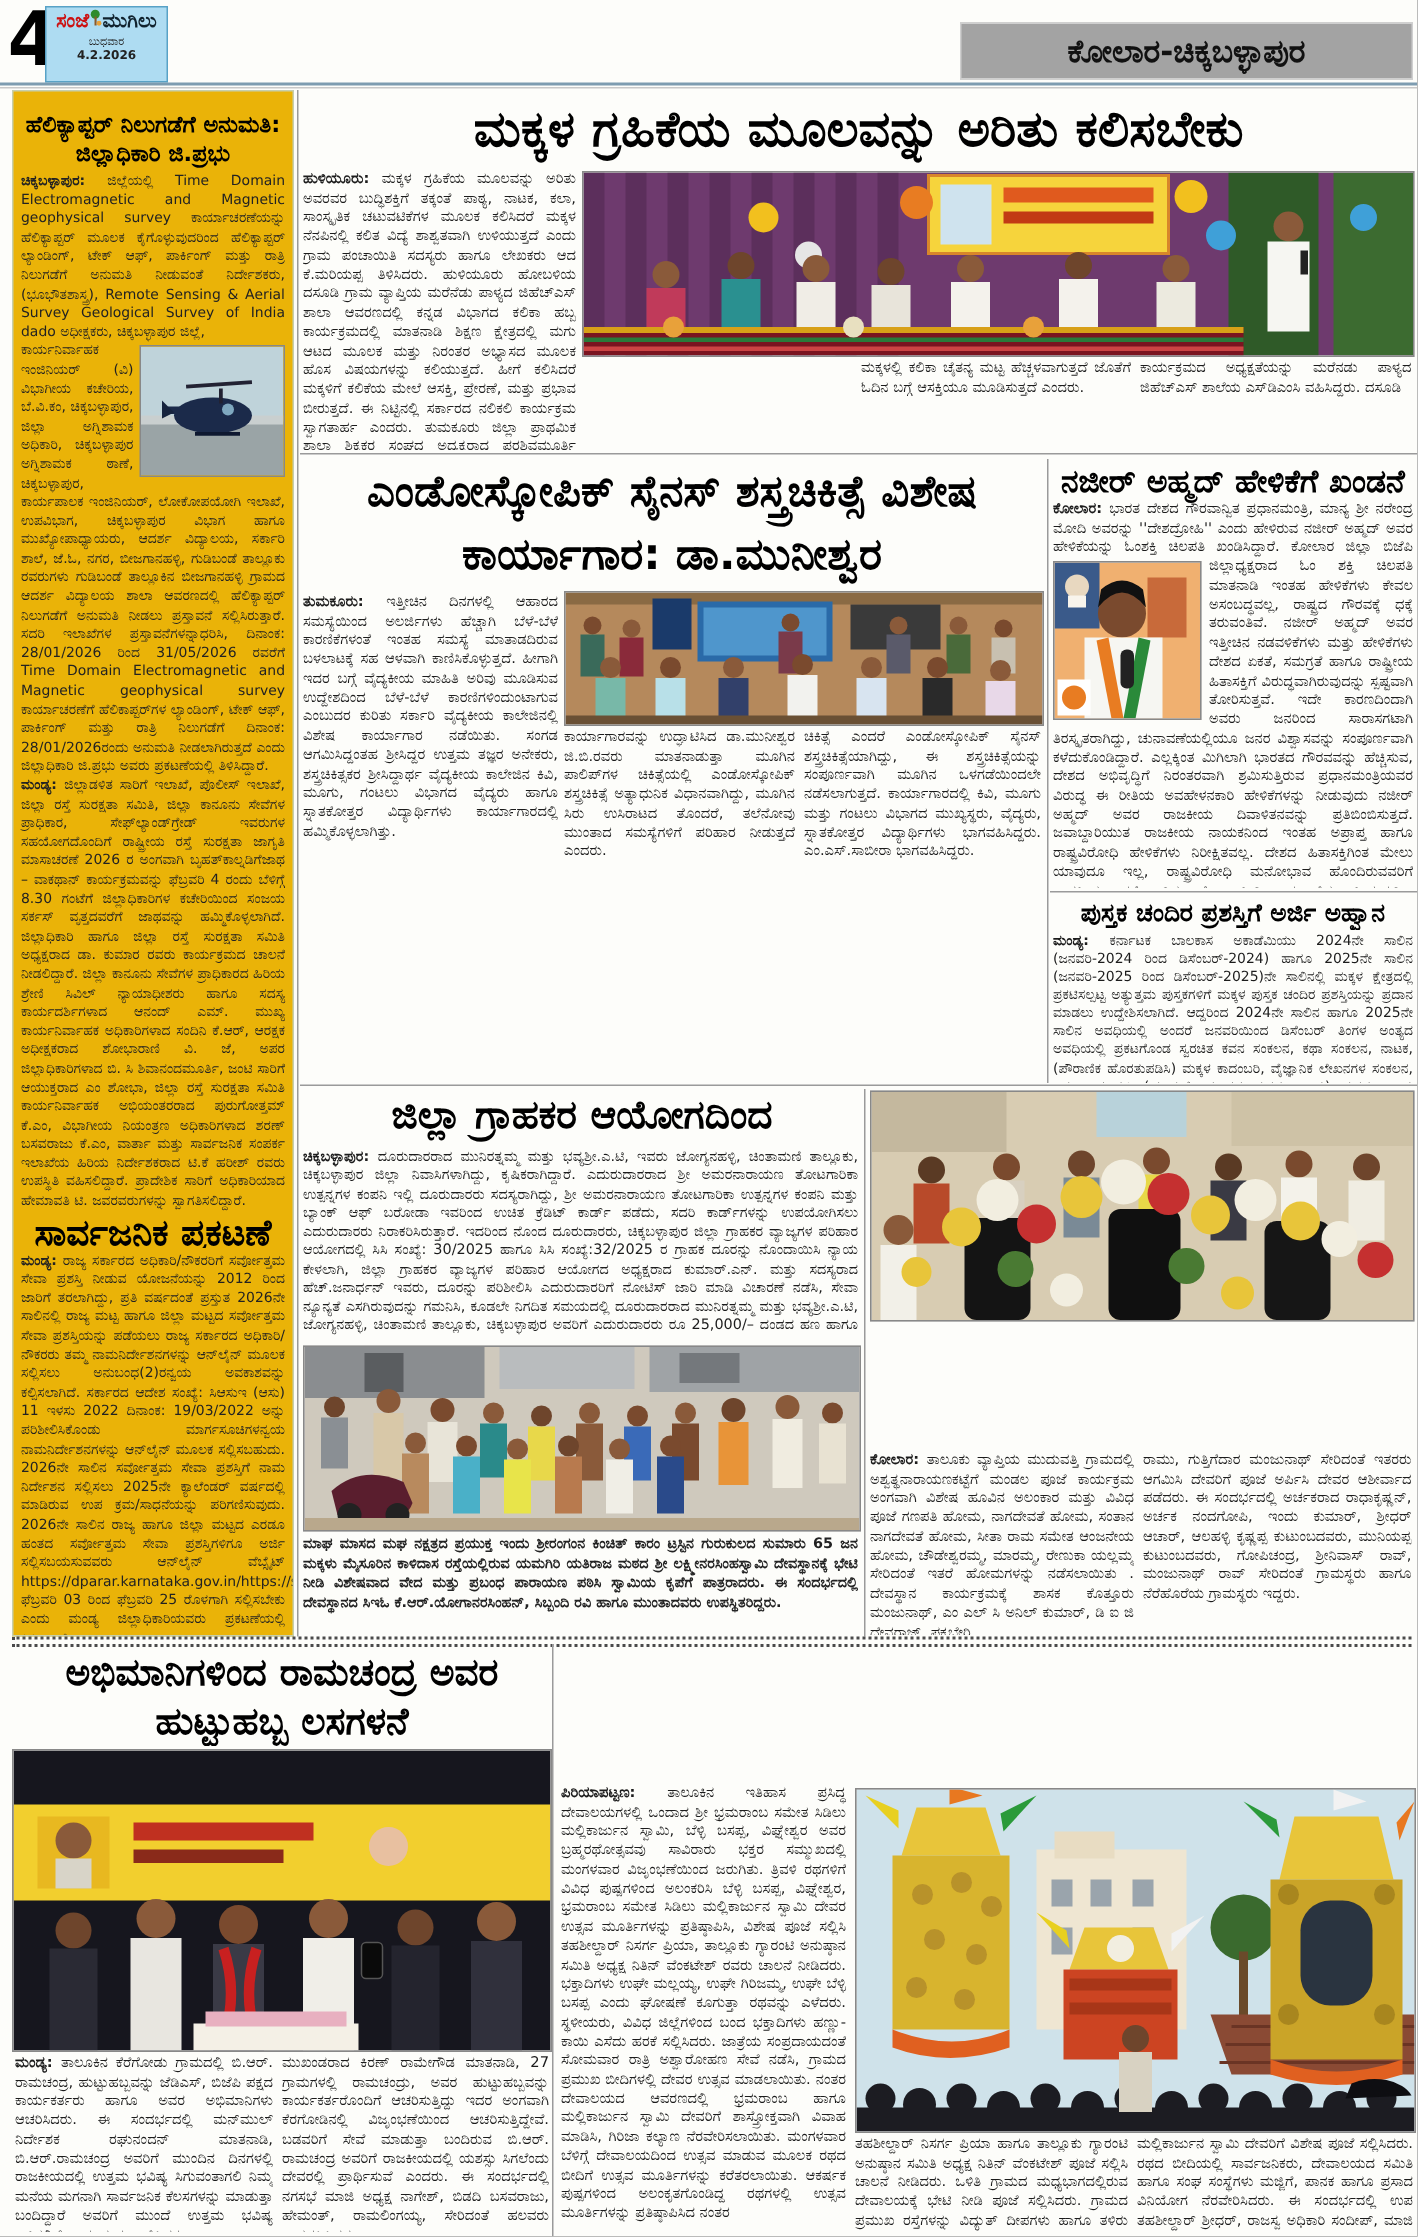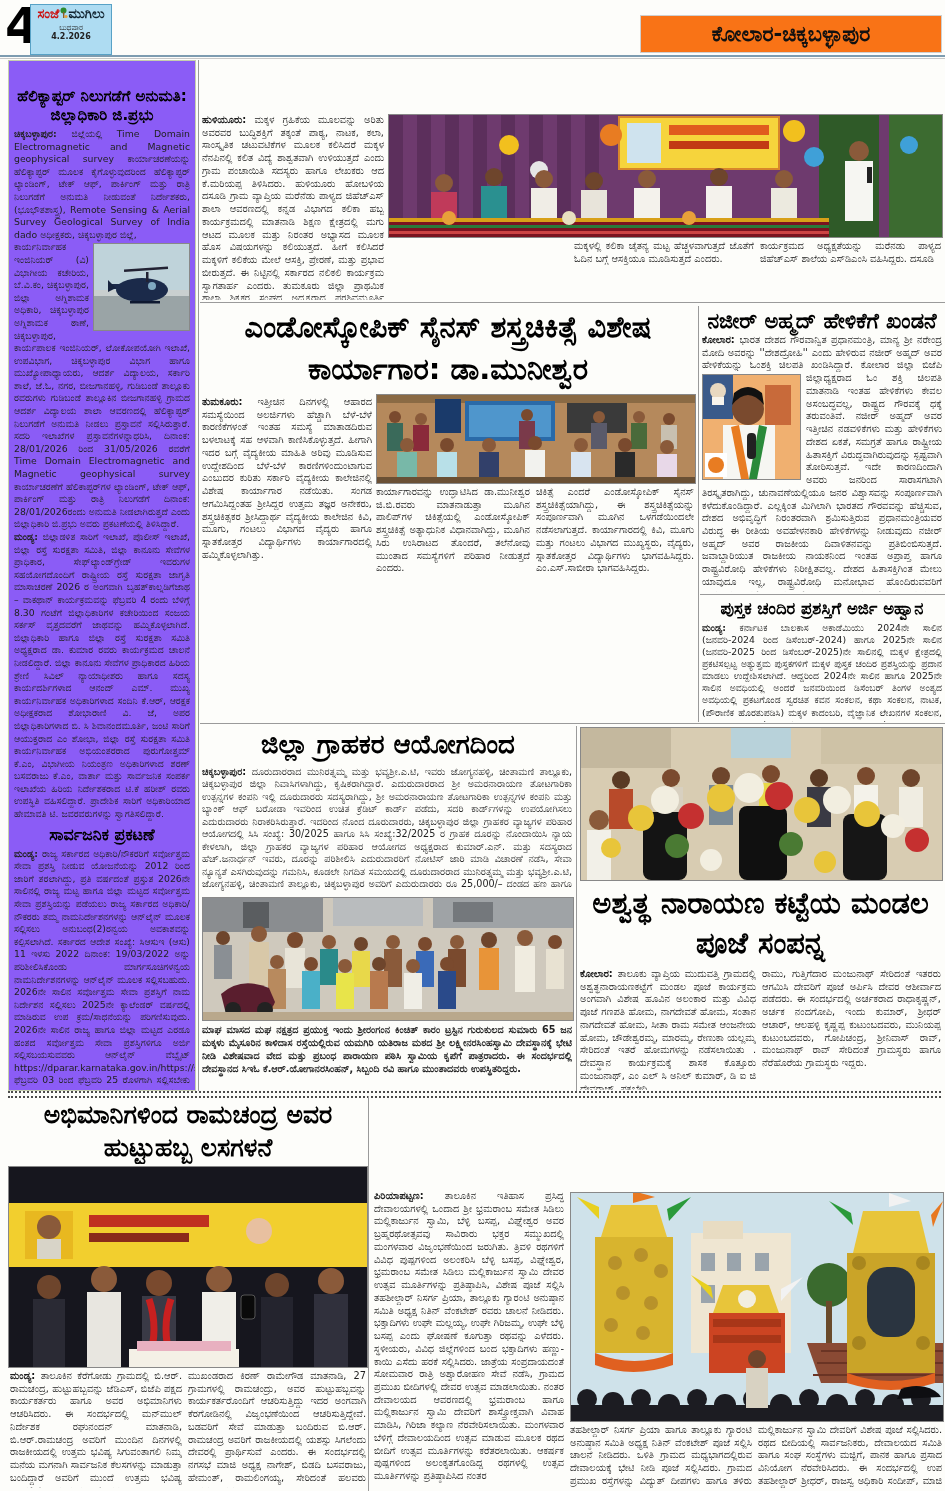--- a/index.html
+++ b/index.html
@@ -16,27 +16,27 @@
   .photo svg{display:block;width:100%;height:100%;}
   
   .pagenum{position:absolute;left:5px;top:0px;font-size:50px;font-weight:bold;line-height:52px;color:#000;}
   .logo-box{position:absolute;left:30px;top:4px;width:80px;height:49px;background:#aedcf2;
             border:1px solid #58a2c6;text-align:center;overflow:hidden;}
   .logo-line{font-size:13px;font-weight:bold;line-height:17px;white-space:nowrap;}
   .logo-red{color:#cc1111;}
   .logo-dark{color:#10222e;font-family:Liberation Serif, serif;}
   .logo-day{font-size:7.5px;line-height:9px;color:#222;}
   .logo-date{font-size:8px;font-weight:bold;line-height:10px;color:#222;}
-  .region-box{position:absolute;left:640px;top:15px;width:300px;height:36px;background:#f97316;
+  .region-box{position:absolute;left:640px;top:15px;width:300px;height:36px;background:#a3a3a3;
               border:1px solid #cfcfcf;text-align:center;font-weight:bold;font-size:21px;line-height:36px;overflow:hidden;}
   .mast-rule{position:absolute;left:0;top:55px;width:945px;height:2px;background:#7d9cb0;}
   .mast-rule2{position:absolute;left:0;top:58px;width:945px;height:1px;background:#c8c8c8;}
   
-  .left-panel{position:absolute;left:8px;top:60px;width:188px;height:1031px;background:#8b5cf6;
-              border:1px solid #c6cfae;box-sizing:border-box;padding:22px 5px;overflow:hidden;}
+  .left-panel{position:absolute;left:8px;top:60px;width:188px;height:1031px;background:#eab308;
+              border:1px solid #c6cfae;box-sizing:border-box;padding:9px 5px;overflow:hidden;}
   .left-panel h2{margin:4px 0 3px 0;}
   .lp-h{font-size:15px;line-height:19px;}
   .lp-h2{font-size:16px;line-height:20px;}
   .lp-body{font-size:9.3px;line-height:12.6px;text-align:justify;color:#222;}
   .lp-photo{float:right;width:95px;height:86px;margin:2px 0 2px 4px;border:1px solid #888;overflow:hidden;}
   .lp-photo svg{display:block;width:100%;height:100%;}
   .caption{font-size:9.6px;line-height:13px;font-weight:bold;text-align:justify;color:#222;overflow:hidden;}
 </style>
 </head>
 <body>
@@ -82,29 +82,30 @@
       </div>
       <div class="lp-body">ಕಾರ್ಯನಿರ್ವಾಹಕ ಇಂಜಿನಿಯರ್ (ವಿ) ವಿಭಾಗೀಯ ಕಚೇರಿಯ, ಬೆ.ವಿ.ಕಂ, ಚಿಕ್ಕಬಳ್ಳಾಪುರ, ಜಿಲ್ಲಾ ಅಗ್ನಿಶಾಮಕ ಅಧಿಕಾರಿ, ಚಿಕ್ಕಬಳ್ಳಾಪುರ ಅಗ್ನಿಶಾಮಕ ಠಾಣೆ, ಚಿಕ್ಕಬಳ್ಳಾಪುರ,</div>
     </div>
     <div class="lp-body">ಕಾರ್ಯಪಾಲಕ ಇಂಜಿನಿಯರ್, ಲೋಕೋಪಯೋಗಿ ಇಲಾಖೆ, ಉಪವಿಭಾಗ, ಚಿಕ್ಕಬಳ್ಳಾಪುರ ವಿಭಾಗ ಹಾಗೂ ಮುಖ್ಯೋಪಾಧ್ಯಾಯರು, ಆದರ್ಶ ವಿದ್ಯಾಲಯ, ಸರ್ಕಾರಿ ಶಾಲೆ, ಜೆ.ಓ, ನಗರ, ಬೀಜಗಾನಹಳ್ಳಿ, ಗುಡಿಬಂಡೆ ತಾಲ್ಲೂಕು ರವರುಗಳು ಗುಡಿಬಂಡೆ ತಾಲ್ಲೂಕಿನ ಬೀಜಗಾನಹಳ್ಳಿ ಗ್ರಾಮದ ಆದರ್ಶ ವಿದ್ಯಾಲಯ ಶಾಲಾ ಆವರಣದಲ್ಲಿ ಹೆಲಿಕ್ಯಾಪ್ಟರ್ ನಿಲುಗಡೆಗೆ ಅನುಮತಿ ನೀಡಲು ಪ್ರಸ್ತಾವನೆ ಸಲ್ಲಿಸಿರುತ್ತಾರೆ. ಸದರಿ ಇಲಾಖೆಗಳ ಪ್ರಸ್ತಾವನೆಗಳನ್ನಾಧರಿಸಿ, ದಿನಾಂಕ: 28/01/2026 ರಿಂದ 31/05/2026 ರವರೆಗೆ Time Domain Electromagnetic and Magnetic geophysical survey ಕಾರ್ಯಾಚರಣೆಗೆ ಹೆಲಿಕಾಪ್ಟರ್‌ಗಳ ಲ್ಯಾಂಡಿಂಗ್, ಟೇಕ್ ಆಫ್, ಪಾರ್ಕಿಂಗ್ ಮತ್ತು ರಾತ್ರಿ ನಿಲುಗಡೆಗೆ ದಿನಾಂಕ: 28/01/2026ರಂದು ಅನುಮತಿ ನೀಡಲಾಗಿರುತ್ತದೆ ಎಂದು ಜಿಲ್ಲಾಧಿಕಾರಿ ಜಿ.ಪ್ರಭು ಅವರು ಪ್ರಕಟಣೆಯಲ್ಲಿ ತಿಳಿಸಿದ್ದಾರೆ.</div>
 
     <div class="lp-body">
       <span class="dl" style="font-weight:bold">ಮಂಡ್ಯ: </span>
       <span>ಜಿಲ್ಲಾಡಳಿತ ಸಾರಿಗೆ ಇಲಾಖೆ, ಪೊಲೀಸ್ ಇಲಾಖೆ, ಜಿಲ್ಲಾ ರಸ್ತೆ ಸುರಕ್ಷತಾ ಸಮಿತಿ, ಜಿಲ್ಲಾ ಕಾನೂನು ಸೇವೆಗಳ ಪ್ರಾಧಿಕಾರ, ಸೇಫ್‌ಲ್ಯಾಂಡ್‌ಗ್ರೇಡ್ ಇವರುಗಳ ಸಹಯೋಗದೊಂದಿಗೆ ರಾಷ್ಟ್ರೀಯ ರಸ್ತೆ ಸುರಕ್ಷತಾ ಜಾಗೃತಿ ಮಾಸಾಚರಣೆ 2026 ರ ಅಂಗವಾಗಿ ಬೃಹತ್‌ಕಾಲ್ನಡಿಗೆಜಾಥ – ವಾಕಥಾನ್ ಕಾರ್ಯಕ್ರಮವನ್ನು ಫೆಬ್ರವರಿ 4 ರಂದು ಬೆಳಿಗ್ಗೆ 8.30 ಗಂಟೆಗೆ ಜಿಲ್ಲಾಧಿಕಾರಿಗಳ ಕಚೇರಿಯಿಂದ ಸಂಜಯ ಸರ್ಕಸ್ ವೃತ್ತದವರೆಗೆ ಜಾಥವನ್ನು ಹಮ್ಮಿಕೊಳ್ಳಲಾಗಿದೆ. ಜಿಲ್ಲಾಧಿಕಾರಿ ಹಾಗೂ ಜಿಲ್ಲಾ ರಸ್ತೆ ಸುರಕ್ಷತಾ ಸಮಿತಿ ಅಧ್ಯಕ್ಷರಾದ ಡಾ. ಕುಮಾರ ರವರು ಕಾರ್ಯಕ್ರಮದ ಚಾಲನೆ ನೀಡಲಿದ್ದಾರೆ. ಜಿಲ್ಲಾ ಕಾನೂನು ಸೇವೆಗಳ ಪ್ರಾಧಿಕಾರದ ಹಿರಿಯ ಶ್ರೇಣಿ ಸಿವಿಲ್ ನ್ಯಾಯಾಧೀಶರು ಹಾಗೂ ಸದಸ್ಯ ಕಾರ್ಯದರ್ಶಿಗಳಾದ ಆನಂದ್ ಎಮ್. ಮುಖ್ಯ ಕಾರ್ಯನಿರ್ವಾಹಕ ಅಧಿಕಾರಿಗಳಾದ ಸಂದಿನಿ ಕೆ.ಆರ್, ಆರಕ್ಷಕ ಅಧೀಕ್ಷಕರಾದ ಶೋಭಾರಾಣಿ ವಿ. ಜೆ, ಅಪರ ಜಿಲ್ಲಾಧಿಕಾರಿಗಳಾದ ಬಿ. ಸಿ ಶಿವಾನಂದಮೂರ್ತಿ, ಜಂಟಿ ಸಾರಿಗೆ ಆಯುಕ್ತರಾದ ಎಂ ಶೋಭಾ, ಜಿಲ್ಲಾ ರಸ್ತೆ ಸುರಕ್ಷತಾ ಸಮಿತಿ ಕಾರ್ಯನಿರ್ವಾಹಕ ಅಭಿಯಂತರರಾದ ಪುರುಗೋತ್ತಮ್ ಕೆ.ಎಂ, ವಿಭಾಗೀಯ ನಿಯಂತ್ರಣ ಅಧಿಕಾರಿಗಳಾದ ಶರಣ್ ಬಸವರಾಜು ಕೆ.ಎಂ, ವಾರ್ತಾ ಮತ್ತು ಸಾರ್ವಜನಿಕ ಸಂಪರ್ಕ ಇಲಾಖೆಯ ಹಿರಿಯ ನಿರ್ದೇಶಕರಾದ ಟಿ.ಕೆ ಹರೀಶ್ ರವರು ಉಪಸ್ಥಿತಿ ವಹಿಸಲಿದ್ದಾರೆ. ಪ್ರಾದೇಶಿಕ ಸಾರಿಗೆ ಅಧಿಕಾರಿಯಾದ ಹೇಮಾವತಿ ಟಿ. ಜವರವರುಗಳನ್ನು ಸ್ವಾಗತಿಸಲಿದ್ದಾರೆ. </span>
     </div>
 
-    <h2 class="hl lp-h2" style="font-size:16px;">ಸಾರ್ವಜನಿಕ ಪ್ರಕಟಣೆ</h2>
+    <h2 class="hl lp-h2" style="font-size:24px;">ಸಾರ್ವಜನಿಕ ಪ್ರಕಟಣೆ</h2>
     <div class="lp-body">
       <span class="dl" style="font-weight:bold">ಮಂಡ್ಯ: </span>
       <span>ರಾಜ್ಯ ಸರ್ಕಾರದ ಅಧಿಕಾರಿ/ನೌಕರರಿಗೆ ಸರ್ವೋತ್ತಮ ಸೇವಾ ಪ್ರಶಸ್ತಿ ನೀಡುವ ಯೋಜನೆಯನ್ನು 2012 ರಿಂದ ಜಾರಿಗೆ ತರಲಾಗಿದ್ದು, ಪ್ರತಿ ವರ್ಷದಂತೆ ಪ್ರಸ್ತುತ 2026ನೇ ಸಾಲಿನಲ್ಲಿ ರಾಜ್ಯ ಮಟ್ಟ ಹಾಗೂ ಜಿಲ್ಲಾ ಮಟ್ಟದ ಸರ್ವೋತ್ತಮ ಸೇವಾ ಪ್ರಶಸ್ತಿಯನ್ನು ಪಡೆಯಲು ರಾಜ್ಯ ಸರ್ಕಾರದ ಅಧಿಕಾರಿ/ನೌಕರರು ತಮ್ಮ ನಾಮನಿರ್ದೇಶನಗಳನ್ನು ಆನ್‌ಲೈನ್ ಮೂಲಕ ಸಲ್ಲಿಸಲು ಅನುಬಂಧ(2)ರನ್ವಯ ಅವಕಾಶವನ್ನು ಕಲ್ಪಿಸಲಾಗಿದೆ. ಸರ್ಕಾರದ ಆದೇಶ ಸಂಖ್ಯೆ: ಸಿಆಸುಇ (ಆಸು) 11 ಇಳಸು 2022 ದಿನಾಂಕ: 19/03/2022 ಅನ್ನು ಪರಿಶೀಲಿಸಿಕೊಂಡು ಮಾರ್ಗಸೂಚಿಗಳನ್ವಯ ನಾಮನಿರ್ದೇಶನಗಳನ್ನು ಆನ್‌ಲೈನ್ ಮೂಲಕ ಸಲ್ಲಿಸಬಹುದು. 2026ನೇ ಸಾಲಿನ ಸರ್ವೋತ್ತಮ ಸೇವಾ ಪ್ರಶಸ್ತಿಗೆ ನಾಮ ನಿರ್ದೇಶನ ಸಲ್ಲಿಸಲು 2025ನೇ ಕ್ಯಾಲೆಂಡರ್ ವರ್ಷದಲ್ಲಿ ಮಾಡಿರುವ ಉಪ ಕ್ರಮ/ಸಾಧನೆಯನ್ನು ಪರಿಗಣಿಸುವುದು. 2026ನೇ ಸಾಲಿನ ರಾಜ್ಯ ಹಾಗೂ ಜಿಲ್ಲಾ ಮಟ್ಟದ ಎರಡೂ ಹಂತದ ಸರ್ವೋತ್ತಮ ಸೇವಾ ಪ್ರಶಸ್ತಿಗಳಿಗೂ ಅರ್ಜಿ ಸಲ್ಲಿಸಬಯಸುವವರು ಆನ್‌ಲೈನ್ ವೆಬ್ಸೈಟ್ https://dparar.karnataka.gov.in/https://sarvothamaawards.karnataka.gov.in ಫೆಬ್ರವರಿ 03 ರಿಂದ ಫೆಬ್ರವರಿ 25 ರೊಳಗಾಗಿ ಸಲ್ಲಿಸಬೇಕು ಎಂದು ಮಂಡ್ಯ ಜಿಲ್ಲಾಧಿಕಾರಿಯವರು ಪ್ರಕಟಣೆಯಲ್ಲಿ ತಿಳಿಸಿದ್ದಾರೆ. </span>
     </div>
   </div>
 
   <div class="vline" style="left:198px;top:60px;height:1031px;"></div>
 
+  <div class="abs hl" style="left:204px;top:61px;width:737px;height:50px;font-size:33px;line-height:49px;">ಮಕ್ಕಳ ಗ್ರಹಿಕೆಯ ಮೂಲವನ್ನು ಅರಿತು ಕಲಿಸಬೇಕು</div>
 
   <div class="abs body-txt" style="left:202px;top:114px;width:182px;height:186px;font-size:9.8px;">
     <span class="dl">ಹುಳಿಯೂರು: </span>
     <span>ಮಕ್ಕಳ ಗ್ರಹಿಕೆಯ ಮೂಲವನ್ನು ಅರಿತು ಅವರವರ ಬುದ್ಧಿಶಕ್ತಿಗೆ ತಕ್ಕಂತೆ ಪಾಠ್ಯ, ನಾಟಕ, ಕಲಾ, ಸಾಂಸ್ಕೃತಿಕ ಚಟುವಟಿಕೆಗಳ ಮೂಲಕ ಕಲಿಸಿದರೆ ಮಕ್ಕಳ ನೆನಪಿನಲ್ಲಿ ಕಲಿತ ವಿದ್ಯೆ ಶಾಶ್ವತವಾಗಿ ಉಳಿಯುತ್ತದೆ ಎಂದು ಗ್ರಾಮ ಪಂಚಾಯಿತಿ ಸದಸ್ಯರು ಹಾಗೂ ಲೇಖಕರು ಆದ ಕೆ.ಮರಿಯಪ್ಪ ತಿಳಿಸಿದರು. </span>
     <span>ಹುಳಿಯೂರು ಹೋಬಳಿಯ ದಸೂಡಿ ಗ್ರಾಮ ವ್ಯಾಪ್ತಿಯ ಮರೆನೆಡು ಪಾಳ್ಯದ ಜಿಹೆಚ್‌ಎಸ್ ಶಾಲಾ ಆವರಣದಲ್ಲಿ ಕನ್ನಡ ವಿಭಾಗದ ಕಲಿಕಾ ಹಬ್ಬ ಕಾರ್ಯಕ್ರಮದಲ್ಲಿ ಮಾತನಾಡಿ ಶಿಕ್ಷಣ ಕ್ಷೇತ್ರದಲ್ಲಿ ಮಗು ಆಟದ ಮೂಲಕ ಮತ್ತು ನಿರಂತರ ಅಭ್ಯಾಸದ ಮೂಲಕ ಹೊಸ ವಿಷಯಗಳನ್ನು ಕಲಿಯುತ್ತದೆ. ಹೀಗೆ ಕಲಿಸಿದರೆ ಮಕ್ಕಳಿಗೆ ಕಲಿಕೆಯ ಮೇಲೆ ಆಸಕ್ತಿ, ಪ್ರೇರಣೆ, ಮತ್ತು ಪ್ರಭಾವ ಬೀರುತ್ತದೆ. ಈ ನಿಟ್ಟಿನಲ್ಲಿ ಸರ್ಕಾರದ ನಲಿಕಲಿ ಕಾರ್ಯಕ್ರಮ ಸ್ವಾಗತಾರ್ಹ ಎಂದರು. </span>
     <span>ತುಮಕೂರು ಜಿಲ್ಲಾ ಪ್ರಾಥಮಿಕ ಶಾಲಾ ಶಿಕ್ಷಕರ ಸಂಘದ ಅಧ್ಯಕ್ಷರಾದ ಪರಶಿವಮೂರ್ತಿ ಅವರು ಮಾತನಾಡಿ </span>
   </div>
 
   <div class="photo" style="left:388px;top:114px;width:553px;height:122px;">
     <svg viewBox="0 0 553 122" preserveAspectRatio="none">
@@ -324,21 +325,20 @@
           <circle cx="336" cy="112" r="12" fill="#c53030"></circle>
         <circle cx="96" cy="118" r="12" fill="#4a7a33"></circle>
           <circle cx="210" cy="116" r="12" fill="#4a7a33"></circle>
           <circle cx="30" cy="120" r="10" fill="#e8c53a"></circle>
         <circle cx="130" cy="132" r="11" fill="#f2eee0"></circle>
           <circle cx="244" cy="134" r="11" fill="#e8c53a"></circle>
       </g>
     </svg>
   </div>
 
-  <div class="abs hl" style="left:580px;top:883px;width:361px;height:82px;font-size:29px;line-height:40px;">ಅಶ್ವತ್ಥ ನಾರಾಯಣ ಕಟ್ಟೆಯ ಮಂಡಲ ಪೂಜೆ ಸಂಪನ್ನ</div>
   <div class="abs body-txt" style="left:580px;top:968px;width:176px;height:122px;">
     <span class="dl">ಕೋಲಾರ: </span>
     <span>ತಾಲೂಕು ವ್ಯಾಪ್ತಿಯ ಮುದುವತ್ತಿ ಗ್ರಾಮದಲ್ಲಿ ಅಶ್ವತ್ಥನಾರಾಯಣಕಟ್ಟೆಗೆ ಮಂಡಲ ಪೂಜೆ ಕಾರ್ಯಕ್ರಮ ಅಂಗವಾಗಿ ವಿಶೇಷ ಹೂವಿನ ಅಲಂಕಾರ ಮತ್ತು ವಿವಿಧ ಪೂಜೆ ಗಣಪತಿ ಹೋಮ, ನಾಗದೇವತೆ ಹೋಮ, ಸಂತಾನ ನಾಗದೇವತೆ ಹೋಮ, ಸೀತಾ ರಾಮ ಸಮೇತ ಆಂಜನೇಯ ಹೋಮ, ಚೌಡೇಶ್ವರಮ್ಮ, ಮಾರಮ್ಮ, ರೇಣುಕಾ ಯಲ್ಲಮ್ಮ ಸೇರಿದಂತೆ ಇತರೆ ಹೋಮಗಳನ್ನು ನಡೆಸಲಾಯಿತು . </span>
     <span>ದೇವಸ್ಥಾನ ಕಾರ್ಯಕ್ರಮಕ್ಕೆ ಶಾಸಕ ಕೊತ್ತೂರು ಮಂಜುನಾಥ್, ಎಂ ಎಲ್ ಸಿ ಅನಿಲ್ ಕುಮಾರ್, ಡಿ ಐ ಜಿ ದೇವರಾಜ್, ಪಕ್ಷಬೇರಿ </span>
   </div>
   <div class="abs body-txt" style="left:762px;top:968px;width:179px;height:122px;">
     <span>ರಾಮು, ಗುತ್ತಿಗೆದಾರ ಮಂಜುನಾಥ್ ಸೇರಿದಂತೆ ಇತರರು ಆಗಮಿಸಿ ದೇವರಿಗೆ ಪೂಜೆ ಅರ್ಪಿಸಿ ದೇವರ ಆಶೀರ್ವಾದ ಪಡೆದರು. </span>
     <span>ಈ ಸಂದರ್ಭದಲ್ಲಿ ಅರ್ಚಕರಾದ ರಾಧಾಕೃಷ್ಣನ್, ಅರ್ಚಕ ನಂದಗೋಪಿ, ಇಂದು ಕುಮಾರ್, ಶ್ರೀಧರ್ ಆಚಾರ್, ಆಲಹಳ್ಳಿ ಕೃಷ್ಣಪ್ಪ ಕುಟುಂಬದವರು, ಮುನಿಯಪ್ಪ ಕುಟುಂಬದವರು, ಗೋಪಿಚಂದ್ರ, ಶ್ರೀನಿವಾಸ್ ರಾವ್, ಮಂಜುನಾಥ್ ರಾವ್ ಸೇರಿದಂತೆ ಗ್ರಾಮಸ್ಥರು ಹಾಗೂ ನೆರೆಹೊರೆಯ ಗ್ರಾಮಸ್ಥರು ಇದ್ದರು. </span>
   </div>
 

